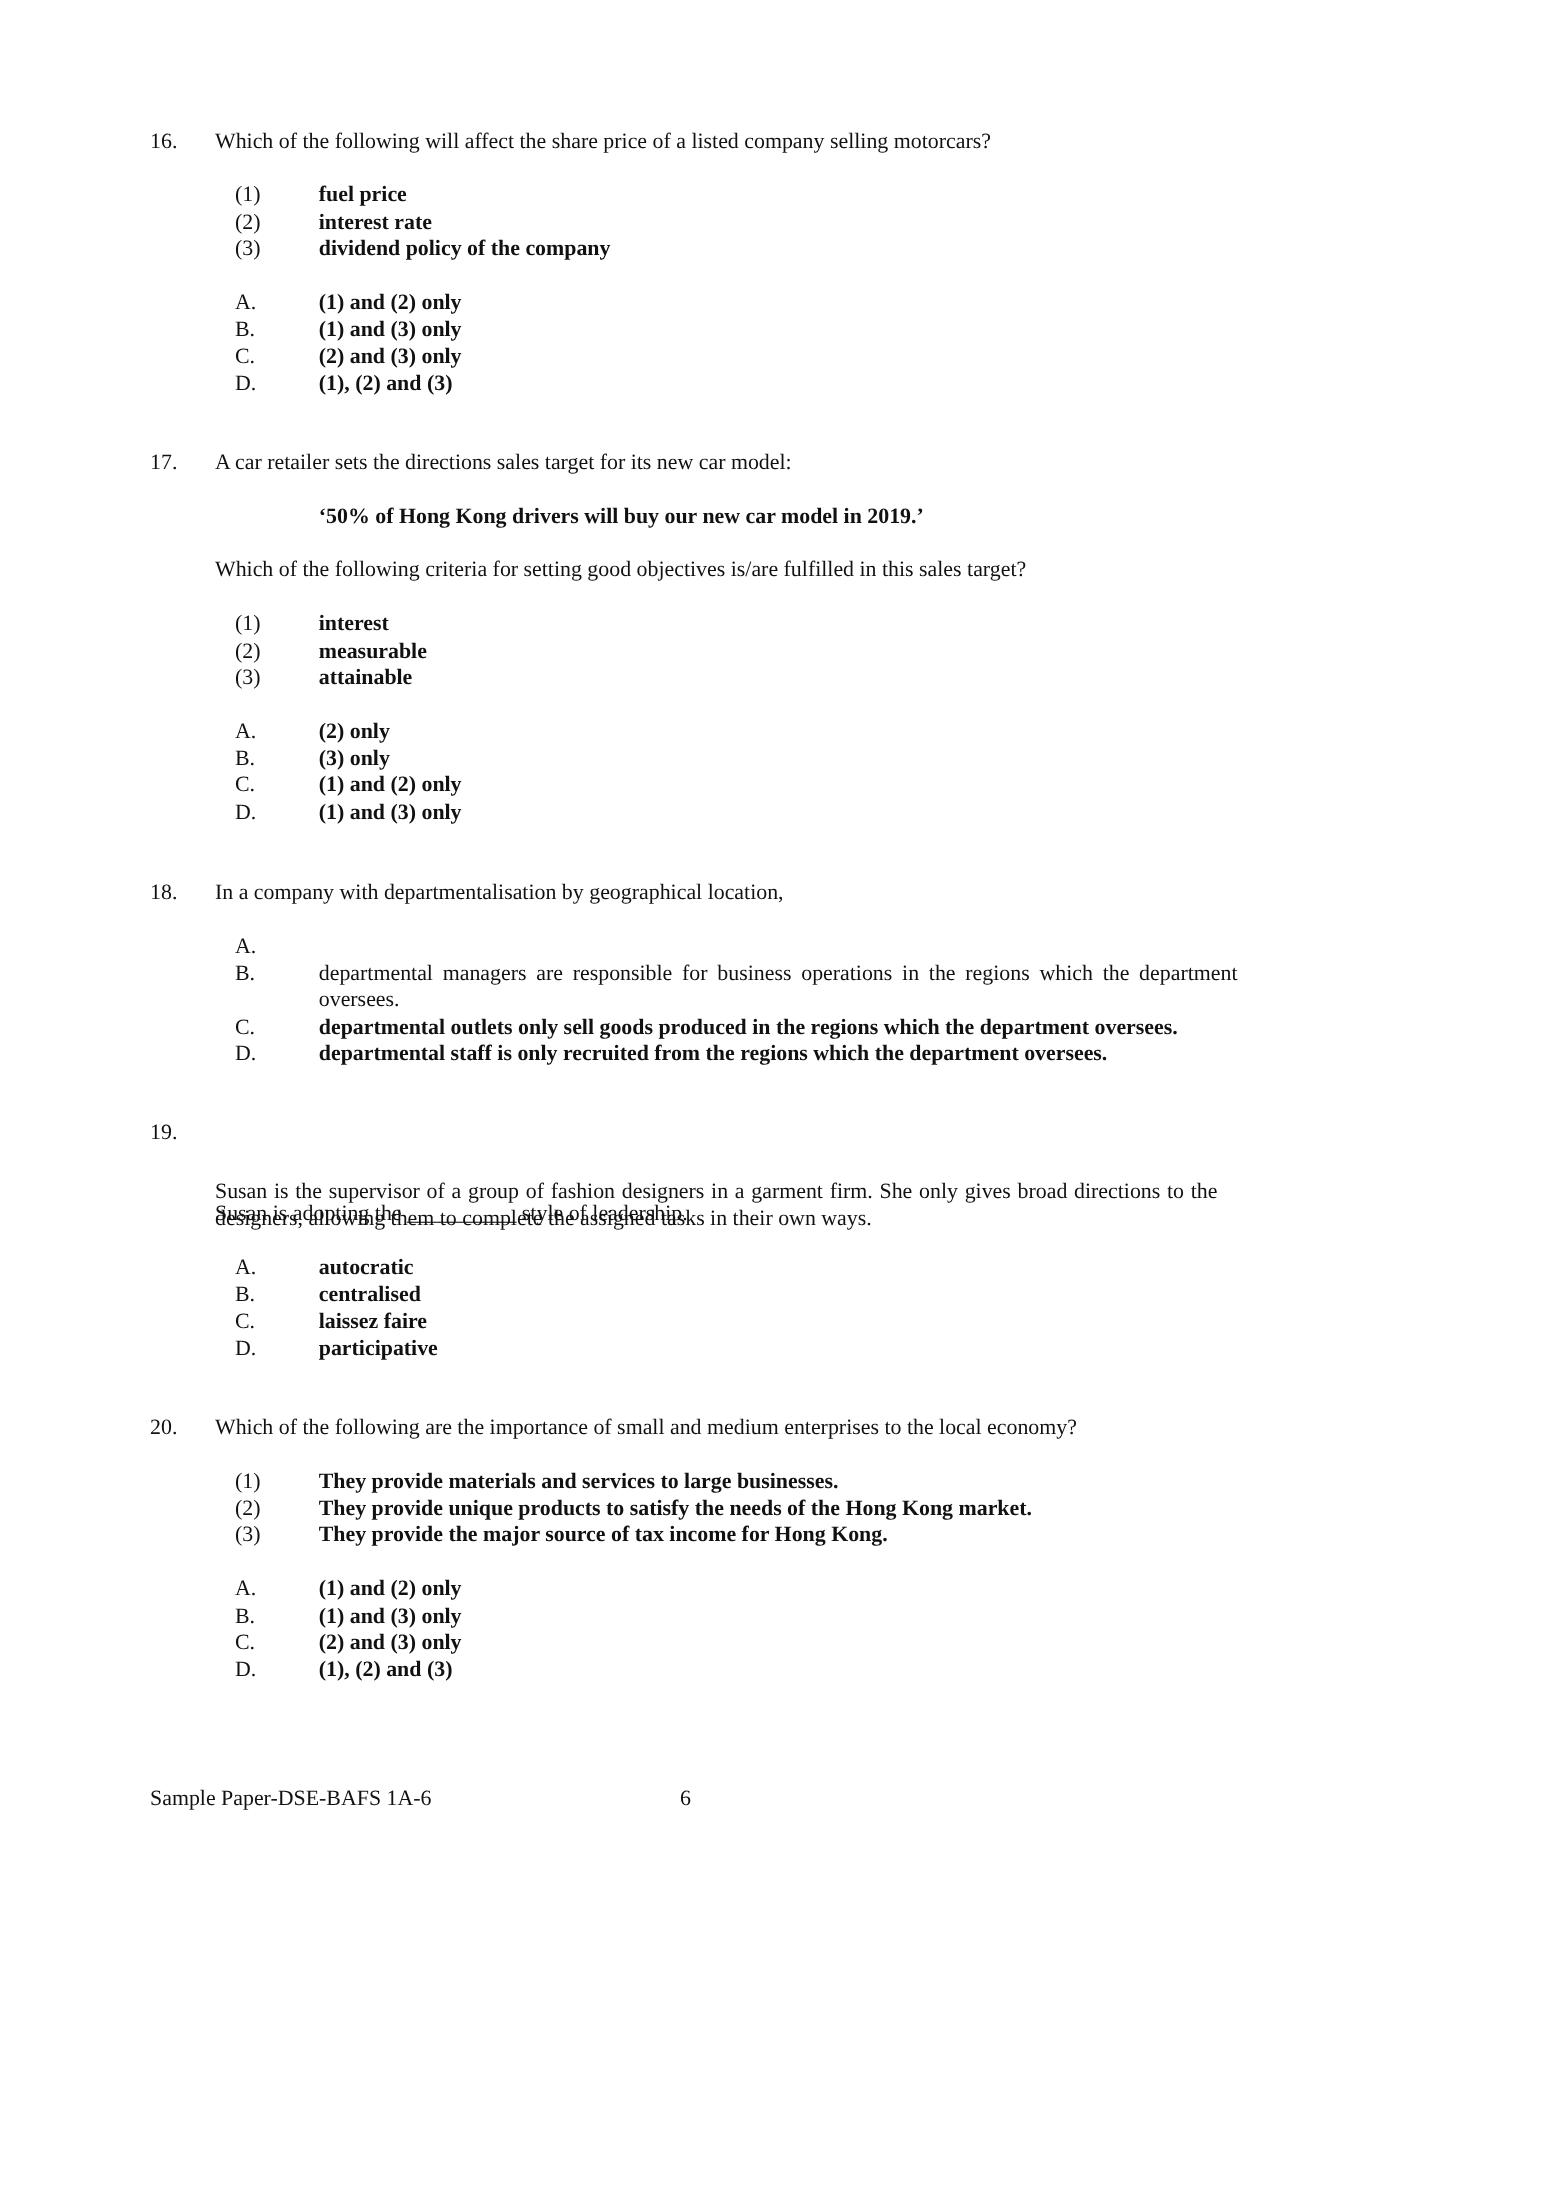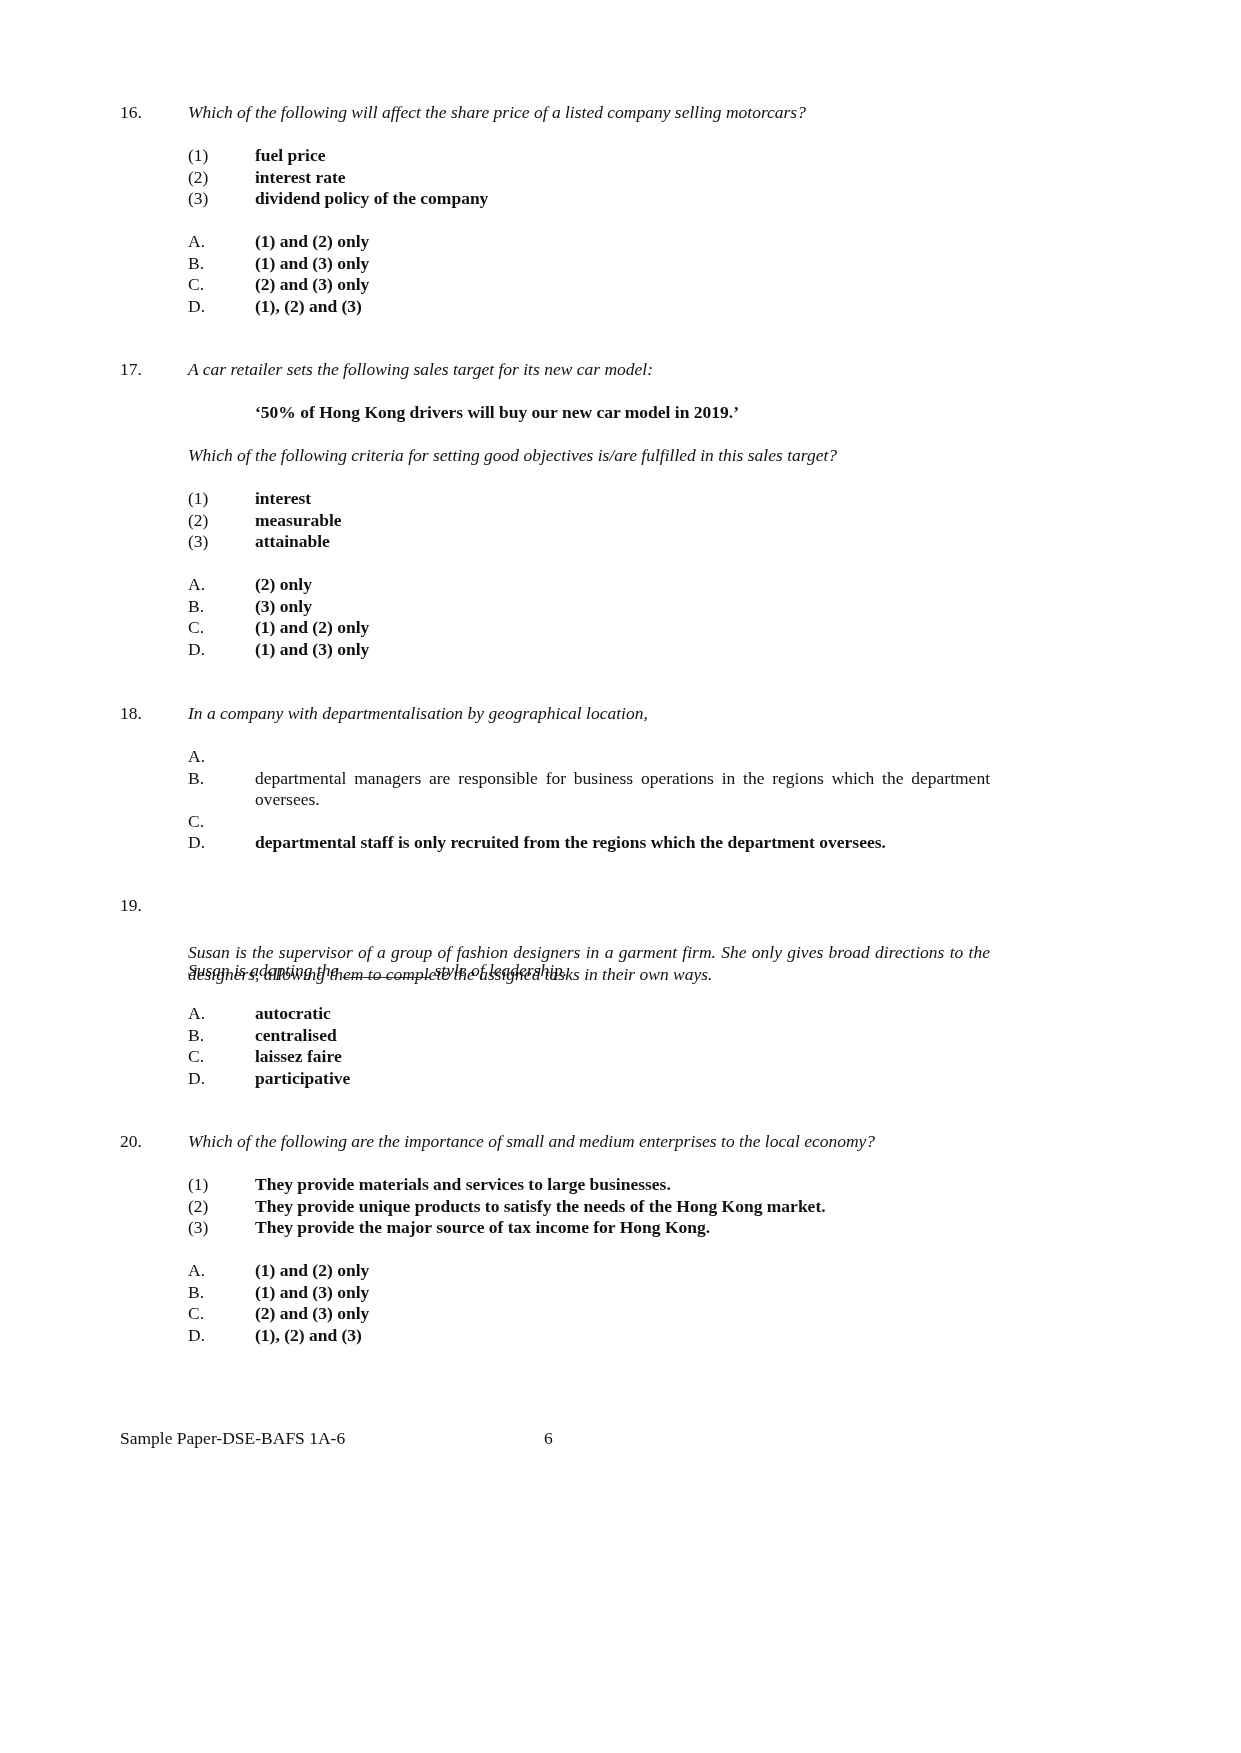--- a/index.html
+++ b/index.html
@@ -3,21 +3,21 @@
 <meta charset="utf-8">
 <style>
   html, body { margin: 0; padding: 0; background: #ffffff; }
   body {
     width: 1241px; height: 1753px; position: relative; overflow: hidden;
     font-family: "Liberation Serif", "DejaVu Serif", serif;
     font-size: 17.5px; color: #111;
   }
   .q { position: absolute; left: 0; width: 1241px; }
   .qnum { position: absolute; left: 120px; }
-  .qbody { position: absolute; left: 188px; width: 802px; font-style: italic; }
+  .qbody { position: absolute; left: 172px; width: 802px; }
   .line { height: 21.5px; line-height: 21.5px; white-space: nowrap; }
   .para { line-height: 21.5px; }
   .list { position: absolute; left: 188px; }
   .row { position: relative; height: 21.5px; line-height: 21.5px; white-space: nowrap; }
   .row .lbl { position: absolute; left: 0; }
   .row .txt { position: absolute; left: 67px; font-weight: bold; }
   .wrap-row { position: relative; line-height: 21.5px; }
   .wrap-row .lbl { position: absolute; left: 0; top: 0; }
   .wrap-row .txt { margin-left: 67px; width: 735px; text-align: justify; text-align-last: left; display: block; }
   .quote { font-weight: bold; position: absolute; left: 255px; }
@@ -58,21 +58,21 @@
       </div>
     <div class="row">
         <span class="lbl">D.</span>
         <span class="txt">(1), (2) and (3)</span>
       </div>
   </div>
 </div>
 
 <div class="q" style="top:359px;">
   <div class="qnum line">17.</div>
-  <div class="qbody line">A car retailer sets the following sales target for its new car model:</div>
+  <div class="qbody line">A car retailer sets the directions sales target for its new car model:</div>
   <div class="quote line" style="top:43px;">‘50% of Hong Kong drivers will buy our new car model in 2019.’</div>
   <div class="qbody line" style="top:86px;">Which of the following criteria for setting good objectives is/are fulfilled in this sales target?</div>
   <div class="list" style="top:129px;">
     <div class="row">
         <span class="lbl">(1)</span>
         <span class="txt">interest</span>
       </div>
     <div class="row">
         <span class="lbl">(2)</span>
         <span class="txt">measurable</span>
@@ -108,20 +108,21 @@
   <div class="list" style="top:43px; width:802px;">
     <div class="row">
         <span class="lbl">A.</span>
       </div>
     <div class="wrap-row">
         <span class="lbl">B.</span>
         <span class="txt">departmental managers are responsible for business operations in the regions which the department oversees.</span>
       </div>
     <div class="row">
         <span class="lbl">C.</span>
+        <span class="txt">departmental outlets only sell goods produced in the regions which the department oversees.</span>
       </div>
     <div class="row">
         <span class="lbl">D.</span>
         <span class="txt">departmental staff is only recruited from the regions which the department oversees.</span>
       </div>
   </div>
 </div>
 
 <div class="q" style="top:895px;">
   <div class="qnum line">19.</div>

